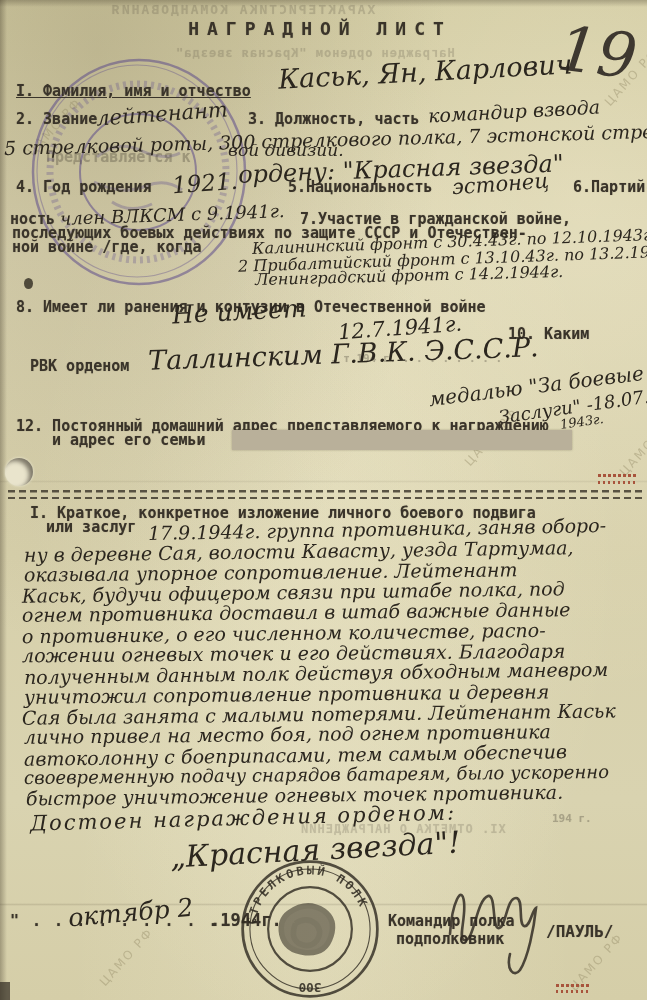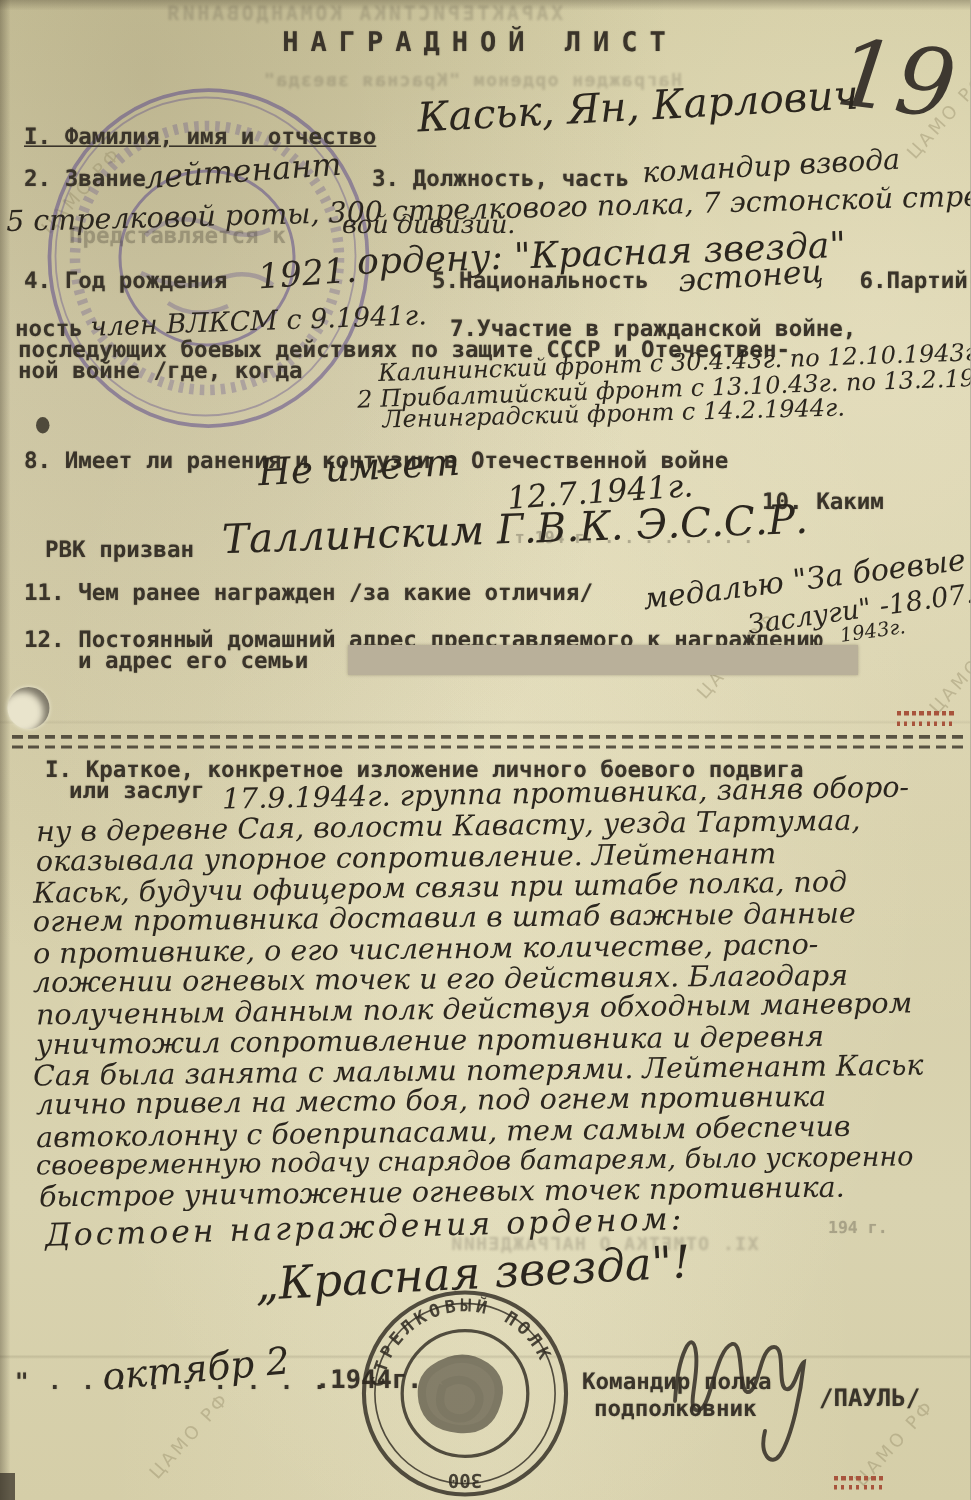--- a/index.html
+++ b/index.html
@@ -104,23 +104,22 @@
   <div class="abs hw" style="left:238px;top:249px;font-size:16px;transform:rotate(-2deg);">2 Прибалтийский фронт с 13.10.43г. по 13.2.1944г.</div>
   <div class="abs hw" style="left:255px;top:266px;font-size:16px;transform:rotate(-1.5deg);">Ленинградский фронт  с 14.2.1944г.</div>
 
   <div class="abs tw" style="left:16px;top:298px;font-size:15px;">8. Имеет ли ранения и контузии в Отечественной войне</div>
   <div class="abs hw" style="left:172px;top:297px;font-size:25px;transform:rotate(-3deg);">Не имеет</div>
   <div class="abs speck" style="left:24px;top:278px;width:9px;height:11px;"></div>
 
   <div class="abs hw" style="left:338px;top:316px;font-size:21px;transform:rotate(-4deg);">12.7.1941г.</div>
   <div class="abs tw" style="left:508px;top:325px;font-size:15px;">10. Каким</div>
   <div class="abs hw" style="left:148px;top:338px;font-size:27px;transform:rotate(-2deg);">Таллинским Г.В.К. Э.С.С.Р.</div>
-  <div class="abs tw" style="left:30px;top:357px;font-size:15px;">РВК призван</div>
+  <div class="abs tw" style="left:30px;top:357px;font-size:15px;">РВК орденом</div>
 
-  <div class="abs tw" style="left:16px;top:386px;font-size:15px;">11. Чем ранее награжден /за какие отличия/</div>
   <div class="abs hw" style="left:428px;top:374px;font-size:20px;transform:rotate(-7deg);">медалью "За боевые</div>
   <div class="abs hw" style="left:498px;top:396px;font-size:18px;transform:rotate(-8deg);">Заслуги" -18.07.</div>
   <div class="abs hw" style="left:560px;top:414px;font-size:13px;transform:rotate(-8deg);">1943г.</div>
 
   <div class="abs tw" style="left:16px;top:417px;font-size:15px;">12. Постоянный домашний адрес представляемого к награждению</div>
   <div class="abs tw" style="left:52px;top:431px;font-size:15px;">и адрес его семьи</div>
   <div class="abs redact" style="left:232px;top:430px;width:340px;height:20px;"></div>
 
   <div class="abs hole" style="left:5px;top:458px;"></div>
 

